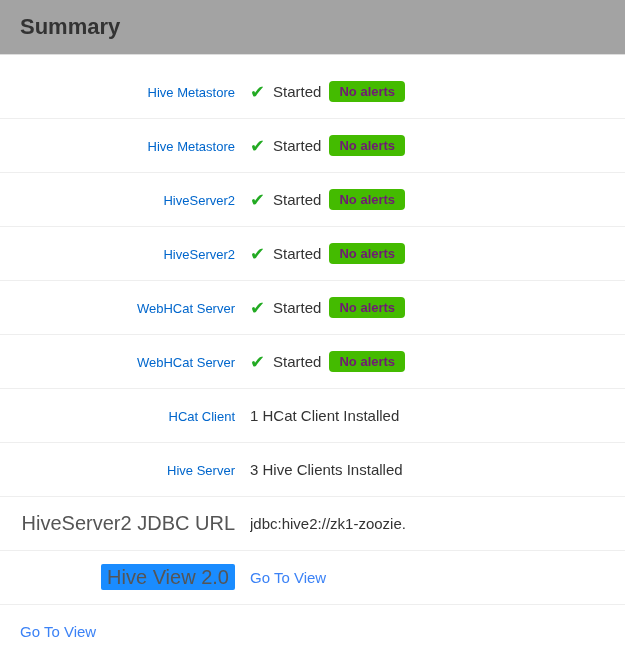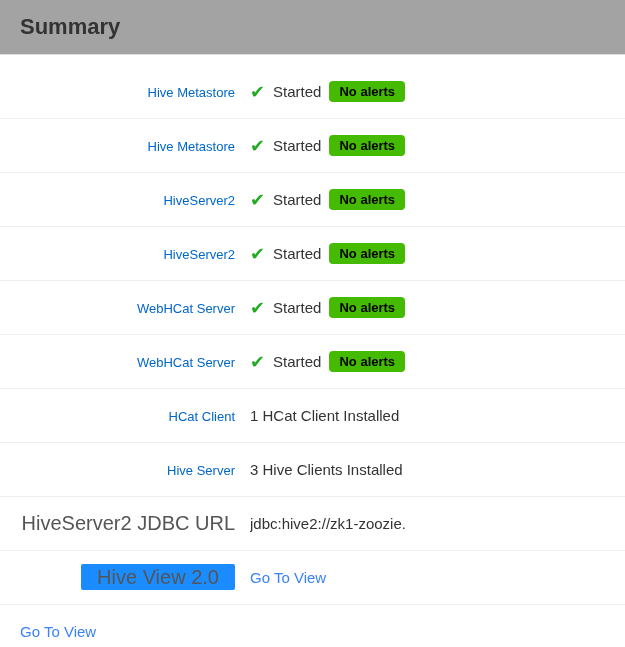--- a/index.html
+++ b/index.html
@@ -70,37 +70,37 @@
       color: #22aa22;
       font-size: 18px;
     }
 
     .status-text {
       color: #333;
     }
 
     .no-alerts-badge {
       background: #44bb00;
-      color: #000000;
+      color: #701a75;
       padding: 3px 10px;
       border-radius: 4px;
       font-size: 13px;
       font-weight: bold;
     }
 
     .go-to-view-link {
       color: #3b82f6;
       text-decoration: none;
       font-size: 15px;
     }
 
     .hive-view-label {
       background: #1a8cff;
       color: #fff;
-      padding: 2px 16px;
+      padding: 2px 6px;
       border-radius: 2px;
       font-size: 15px;
       text-align: right;
     }
 
     .jdbc-text {
       color: #333;
       font-size: 15px;
       overflow: hidden;
       text-overflow: ellipsis;

